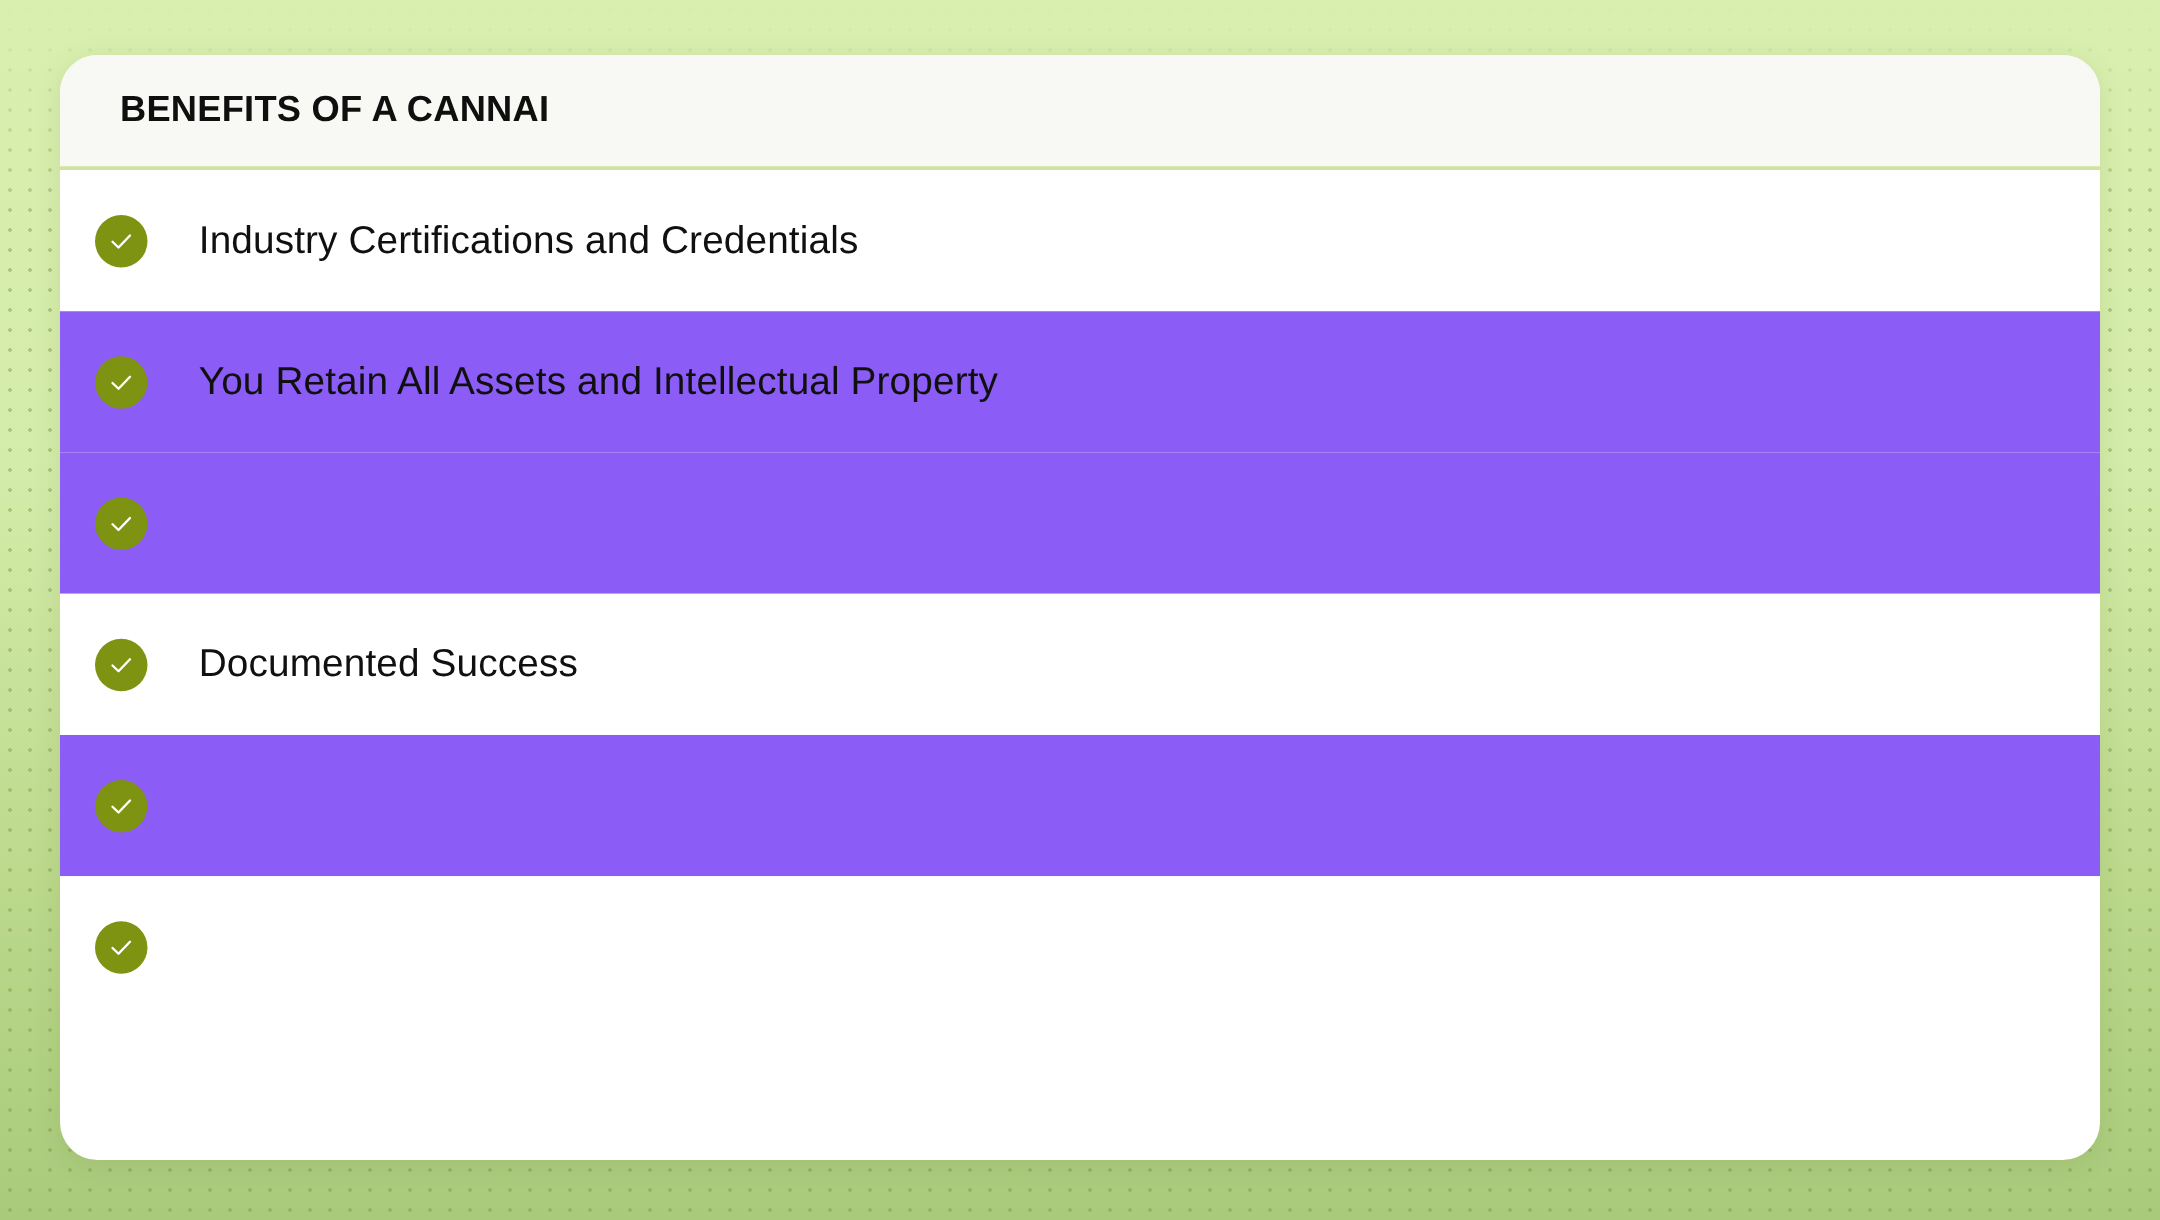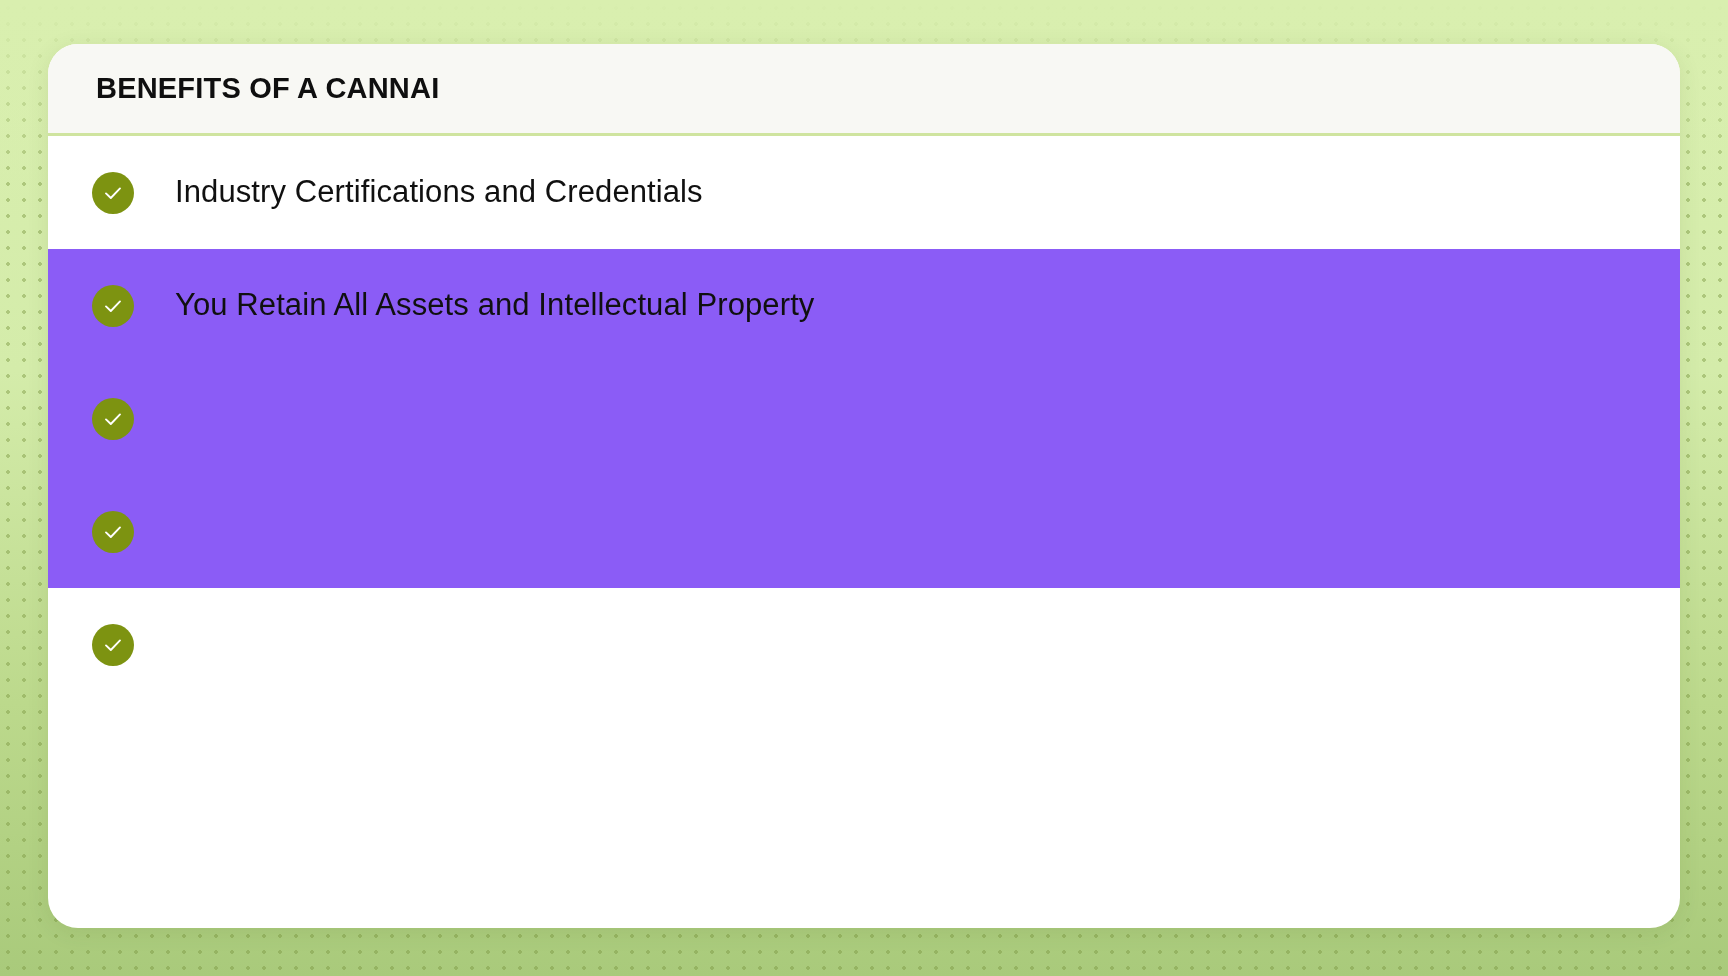--- a/index.html
+++ b/index.html
@@ -71,21 +71,21 @@
     text-transform: uppercase;
   }
 
   .rows {
     display: block;
   }
   .row {
     height: 113px;
     display: flex;
     align-items: center;
-    padding-left: 44px;
+    padding-left: 28px;
     box-sizing: border-box;
     background: #ffffff;
   }
   .row.alt {
     background: #8b5cf6;
   }
 
   .check {
     width: 42px;
     height: 42px;
@@ -144,20 +144,28 @@
 
 
       <div class="row alt">
         <span class="check">
           <svg width="22" height="22" viewBox="0 0 22 22" aria-hidden="true">
             <path d="M4 11.4 L8.8 16 L18 6.4" fill="none" stroke="#ffffff" stroke-width="1.9" stroke-linecap="round" stroke-linejoin="round"></path>
           </svg>
         </span>
       </div>
 
+      <div class="row">
+        <span class="check">
+          <svg width="22" height="22" viewBox="0 0 22 22" aria-hidden="true">
+            <path d="M4 11.4 L8.8 16 L18 6.4" fill="none" stroke="#ffffff" stroke-width="1.9" stroke-linecap="round" stroke-linejoin="round"></path>
+          </svg>
+        </span>
+        <span class="row-label">Documented Success</span>
+      </div>
 
       <div class="row alt">
         <span class="check">
           <svg width="22" height="22" viewBox="0 0 22 22" aria-hidden="true">
             <path d="M4 11.4 L8.8 16 L18 6.4" fill="none" stroke="#ffffff" stroke-width="1.9" stroke-linecap="round" stroke-linejoin="round"></path>
           </svg>
         </span>
       </div>
 
       <div class="row">

